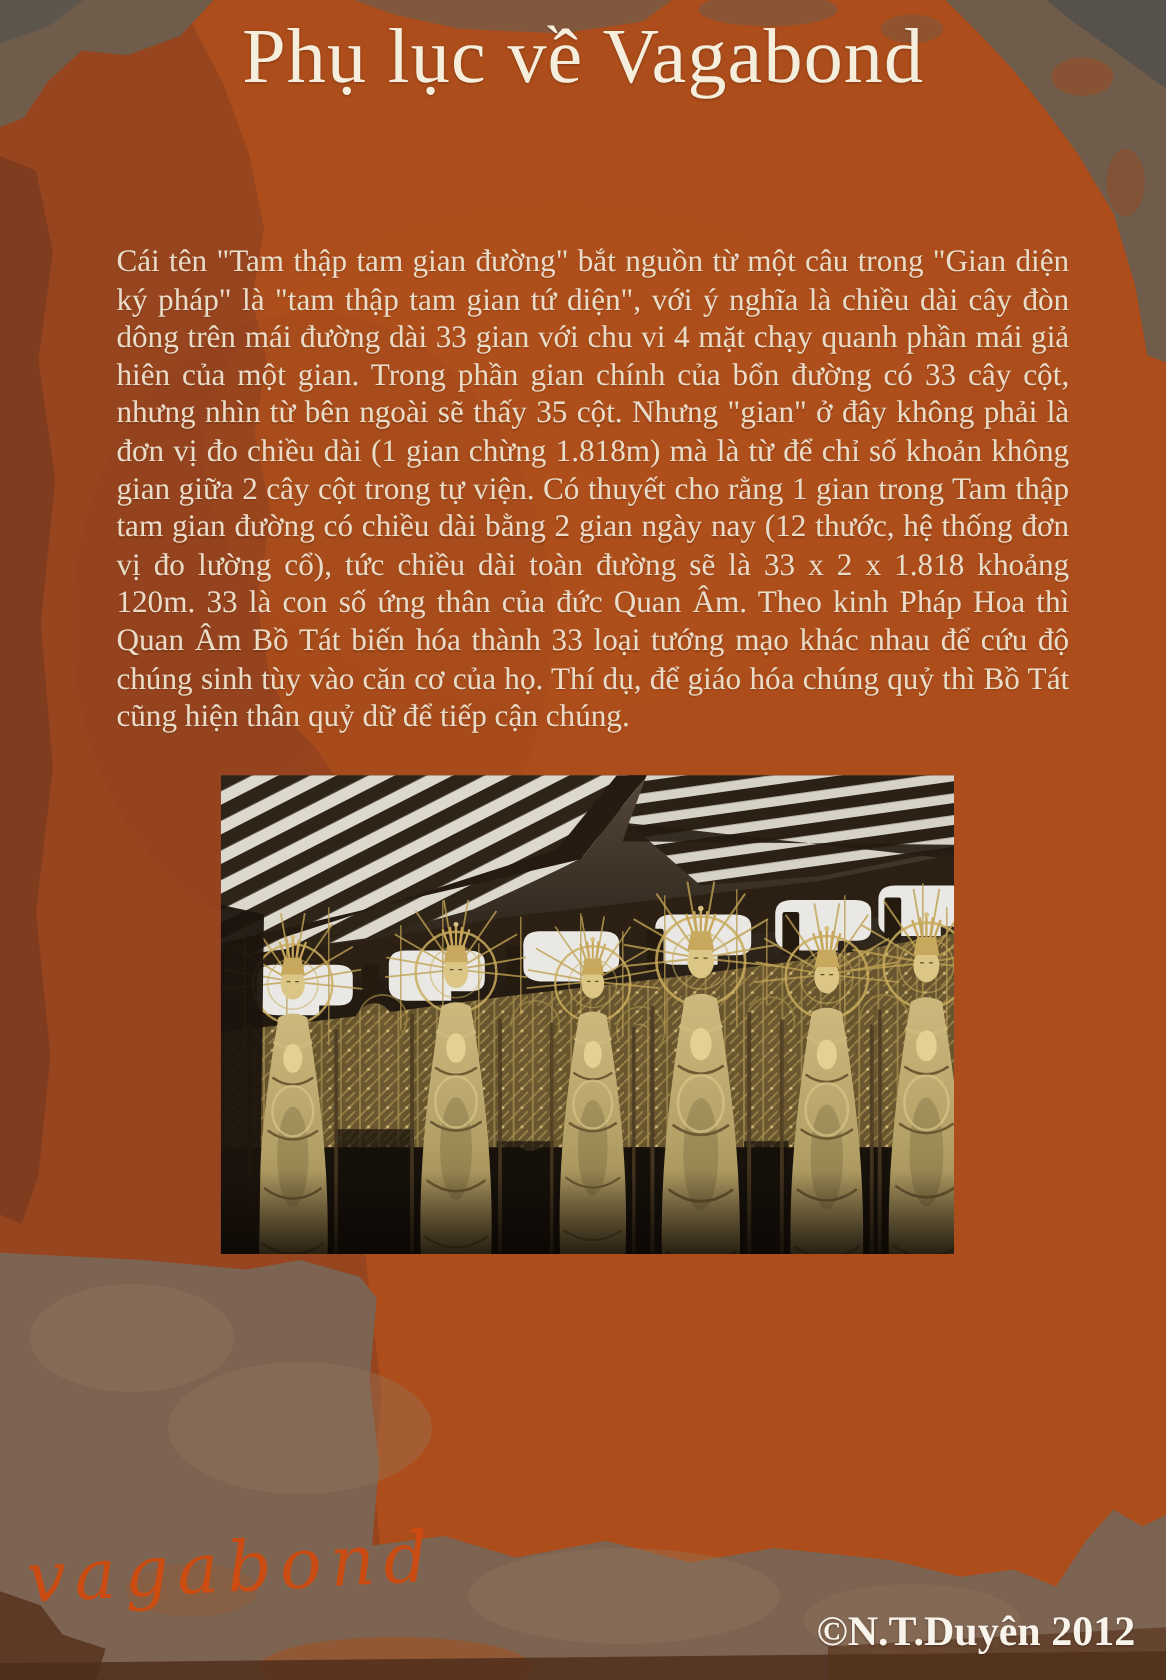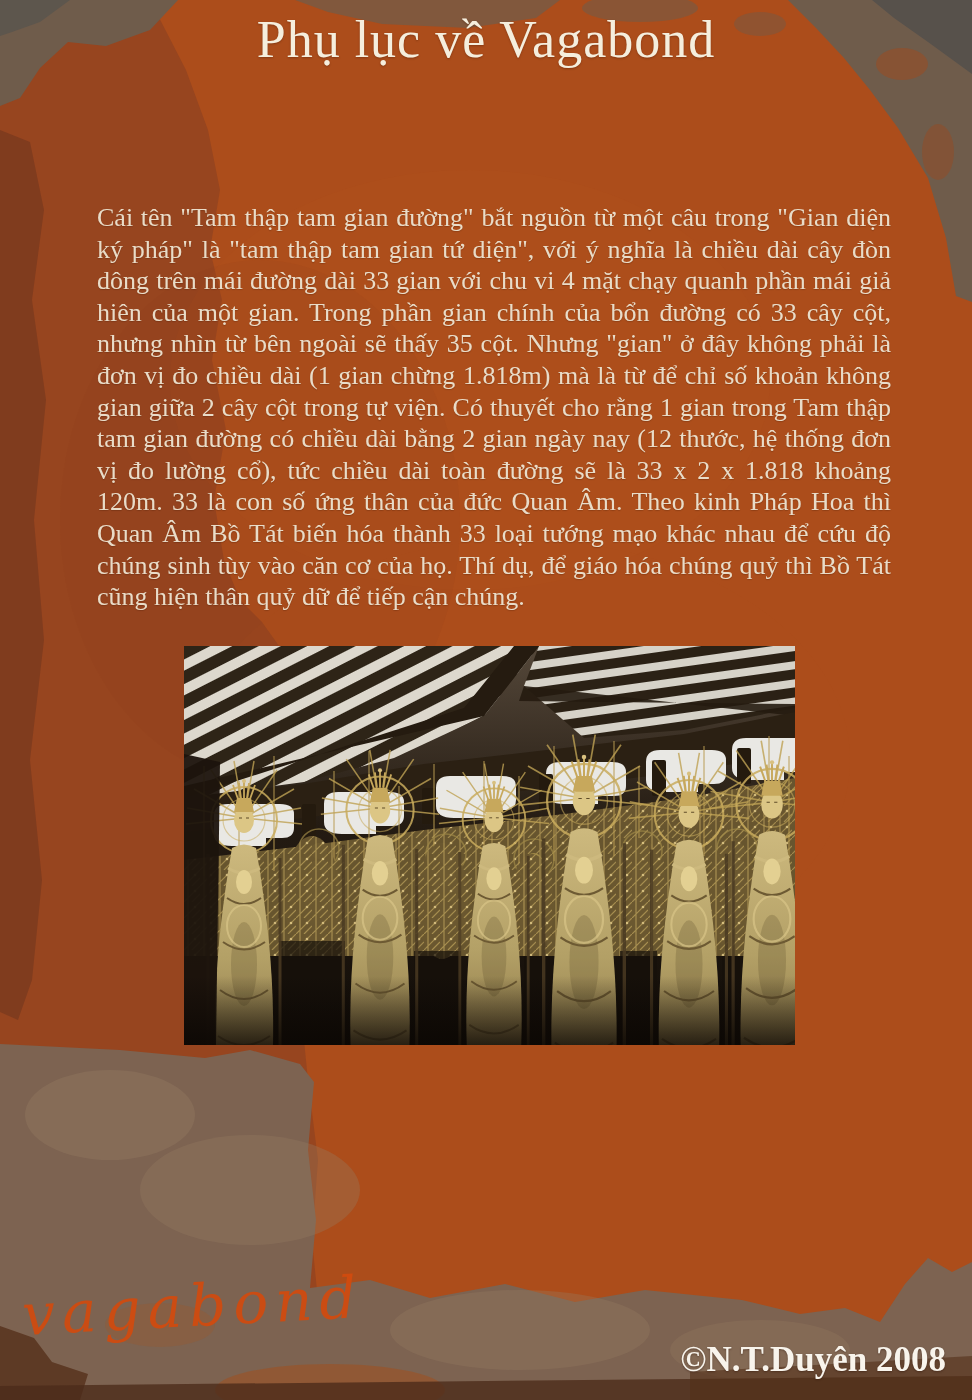--- a/index.html
+++ b/index.html
@@ -8,21 +8,21 @@
     width:972px;height:1400px;
     margin:0 auto;
     overflow:hidden;
     background:var(--base-rust,#97451f);
     font-family:"Liberation Serif","DejaVu Serif",serif;
   }
   .bg{position:absolute;inset:0;width:972px;height:1400px;display:block;}
   .title{
     position:absolute;top:10px;left:0;width:100%;
     margin:0;text-align:center;
-    font-size:52px;font-weight:400;letter-spacing:1px;
+    font-size:65px;font-weight:400;letter-spacing:1px;
     color:var(--title-cream,#f5eedd);
     text-shadow:0 1px 2px rgba(60,20,5,.35);
   }
   .byline{
     position:absolute;top:105px;right:79px;
     font-size:39px;letter-spacing:1px;
     color:var(--title-cream,#f5eedd);
     text-shadow:0 1px 2px rgba(60,20,5,.3);
   }
   .body{
@@ -247,15 +247,15 @@
       <use href="#statue" transform="translate(400,148) scale(1.12)"></use>
       <use href="#statue" transform="translate(505,162) scale(1.04)"></use>
       <use href="#statue" transform="translate(588,152) scale(1.08)"></use>
 
       <path fill="#1c140d" opacity=".95" d="M0,108 L36,116 L32,399 L0,399 Z"></path>
       <rect x="0" y="330" width="611" height="69" fill="url(#fadeB)"></rect>
     </svg>
   </figure>
 
   <div class="watermark">vagabond</div>
-  <div class="copyright">©N.T.Duyên 2008</div>
+  <div class="copyright">©N.T.Duyên 2012</div>
 
 </div>
 
 </body></html>

